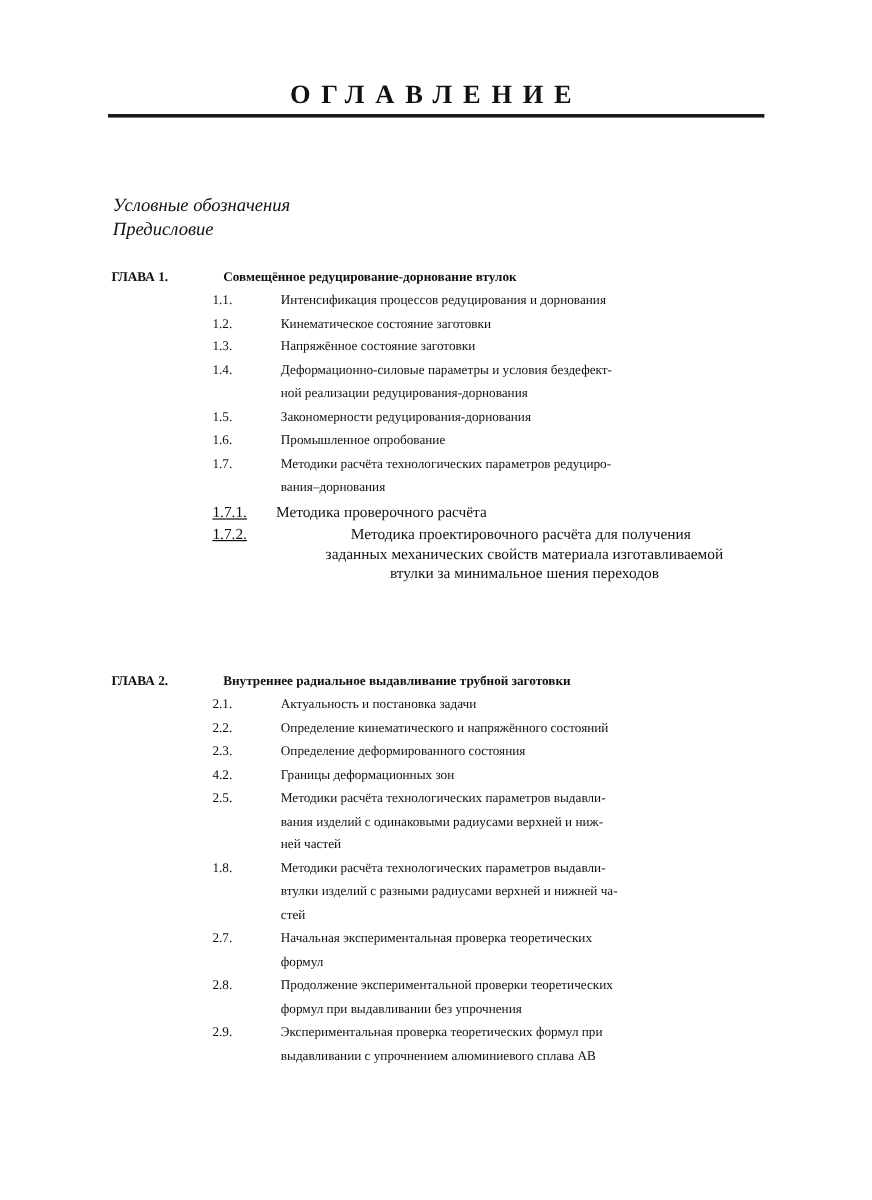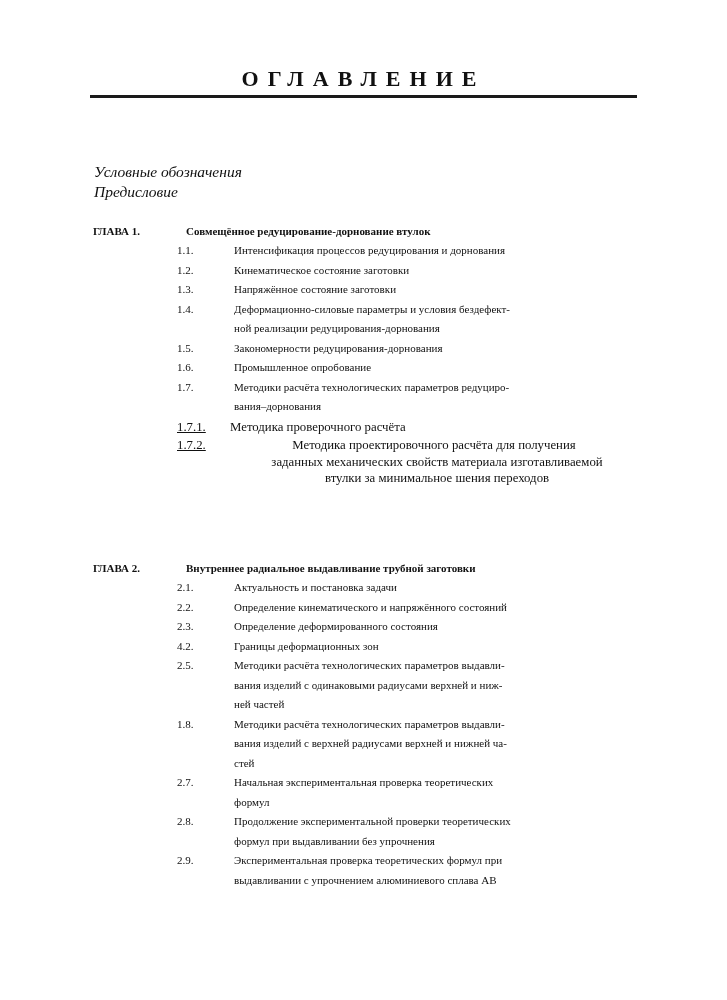--- a/index.html
+++ b/index.html
@@ -170,21 +170,21 @@
   </div>
   <div class="section">
     <span class="num">2.5.</span>
     <div class="line">Методики расчёта технологических параметров выдавли-</div>
     <div class="line">вания изделий с одинаковыми радиусами верхней и ниж-</div>
     <div class="line">ней частей</div>
   </div>
   <div class="section">
     <span class="num">1.8.</span>
     <div class="line">Методики расчёта технологических параметров выдавли-</div>
-    <div class="line">вания изделий с верхней радиусами верхней и нижней ча-</div>
+    <div class="line">втулки изделий с разными радиусами верхней и нижней ча-</div>
     <div class="line">стей</div>
   </div>
   <div class="section">
     <span class="num">2.7.</span>
     <div class="line">Начальная экспериментальная проверка теоретических</div>
     <div class="line">формул</div>
   </div>
   <div class="section">
     <span class="num">2.8.</span>
     <div class="line">Продолжение экспериментальной проверки теоретических</div>

